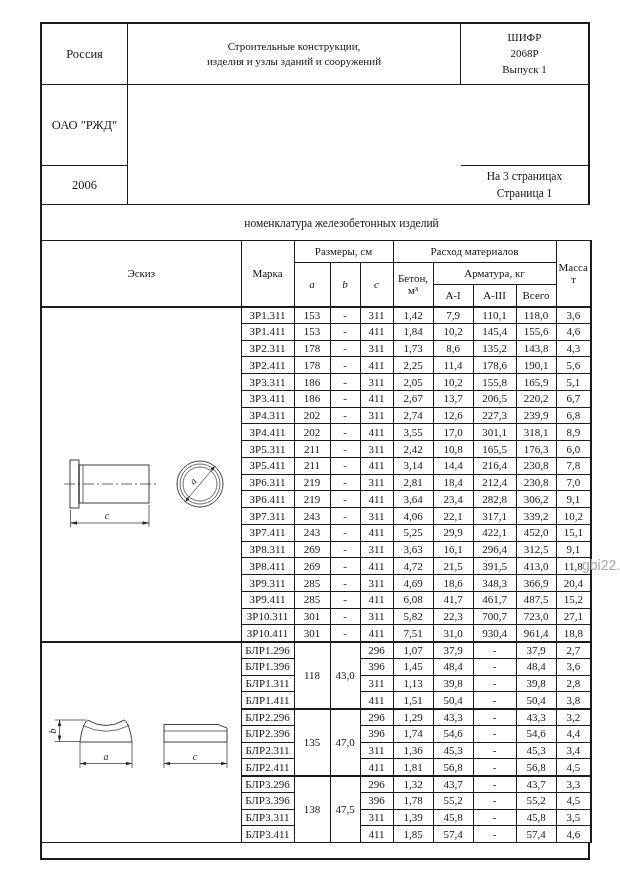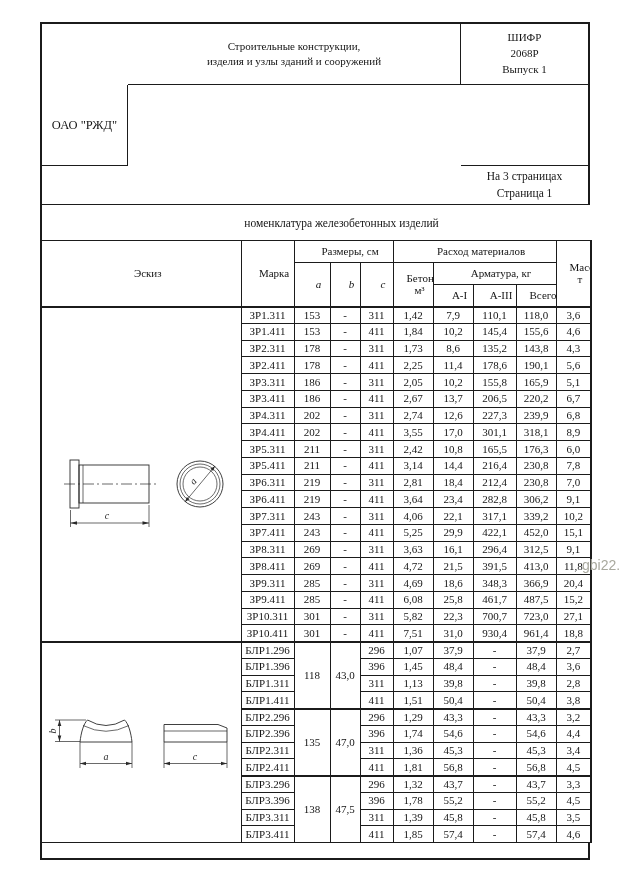--- a/index.html
+++ b/index.html
@@ -38,21 +38,21 @@
   table.main {
     position:absolute; left:40px; top:240px; width:550px;
     border-collapse:collapse; table-layout:fixed;
     border:2px solid #1b1b1b; border-top-width:1px; border-bottom-width:1px;
   }
   table.main th, table.main td {
     border:1px solid #1b1b1b; padding:0; text-align:center; vertical-align:middle;
     font-weight:normal; font-size:11px; overflow:hidden; line-height:1.12;
   }
   table.main thead tr { height:22px; }
-  table.main thead th { white-space:pre-line;padding-left:13px; }
+  table.main thead th { white-space:pre-line; }
   th.dim-letter { font-style:italic; }
   table.main tbody tr { height:16.75px; }
   tbody tr:first-child td { border-top:2px solid #1b1b1b; }
   tr.thick-top td { border-top:2px solid #1b1b1b; }
   td.sketch { padding:0; }
   td.sketch svg { display:block; margin:0 auto; }
   
   .empty-band {
     position:absolute; left:40px; top:842px; width:550px; height:18px;
     box-sizing:border-box;
@@ -68,27 +68,29 @@
   .sk-thin { stroke:#2a2a2a; stroke-width:0.7; fill:none; }
   .sk-fill { fill:#2a2a2a; stroke:none; }
   .sk-text { font-family:"Liberation Serif","DejaVu Serif",serif; font-style:italic; font-size:10px; fill:#2a2a2a; }
 </style>
 </head>
 <body>
 
 <div class="page">
 
   <div class="doc-header">
+    <div class="hcell br bb c-country">Россия</div>
     <div class="hcell br bb c-category">Строительные конструкции,
 изделия и узлы зданий и сооружений</div>
     <div class="hcell bb c-code">ШИФР
 2068Р
 Выпуск 1</div>
     <div class="hcell br bb c-org">ОАО "РЖД"</div>
     <div class="hcell bb c-hempty"></div>
+    <div class="hcell br c-year">2006</div>
     <div class="hcell c-pages">На 3 страницах
 Страница 1</div>
   </div>
 
   <div class="section-band">
     <span>номенклатура железобетонных изделий</span>
   </div>
 
   <table class="main">
     <colgroup>
@@ -340,21 +342,21 @@
           <td>348,3</td>
           <td>366,9</td>
           <td>20,4</td>
         </tr>
         <tr>
           <td>ЗР9.411</td>
           <td>285</td>
           <td>-</td>
           <td>411</td>
           <td>6,08</td>
-          <td>25,8</td>
+          <td>41,7</td>
           <td>461,7</td>
           <td>487,5</td>
           <td>15,2</td>
         </tr>
         <tr>
           <td>ЗР10.311</td>
           <td>301</td>
           <td>-</td>
           <td>311</td>
           <td>5,82</td>

